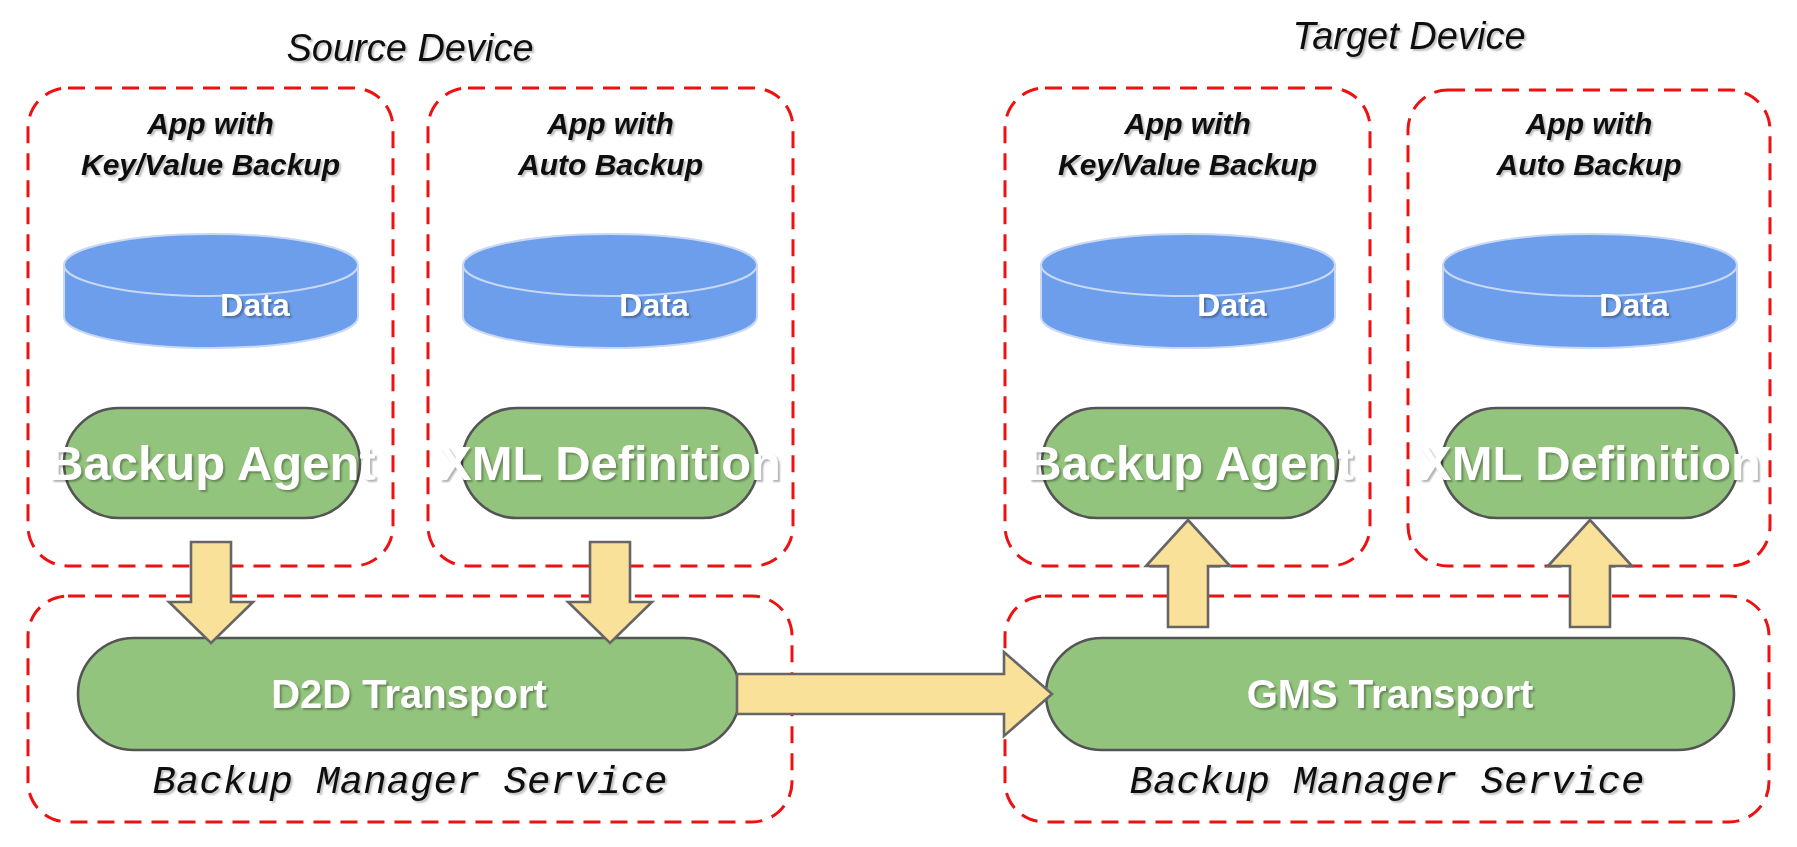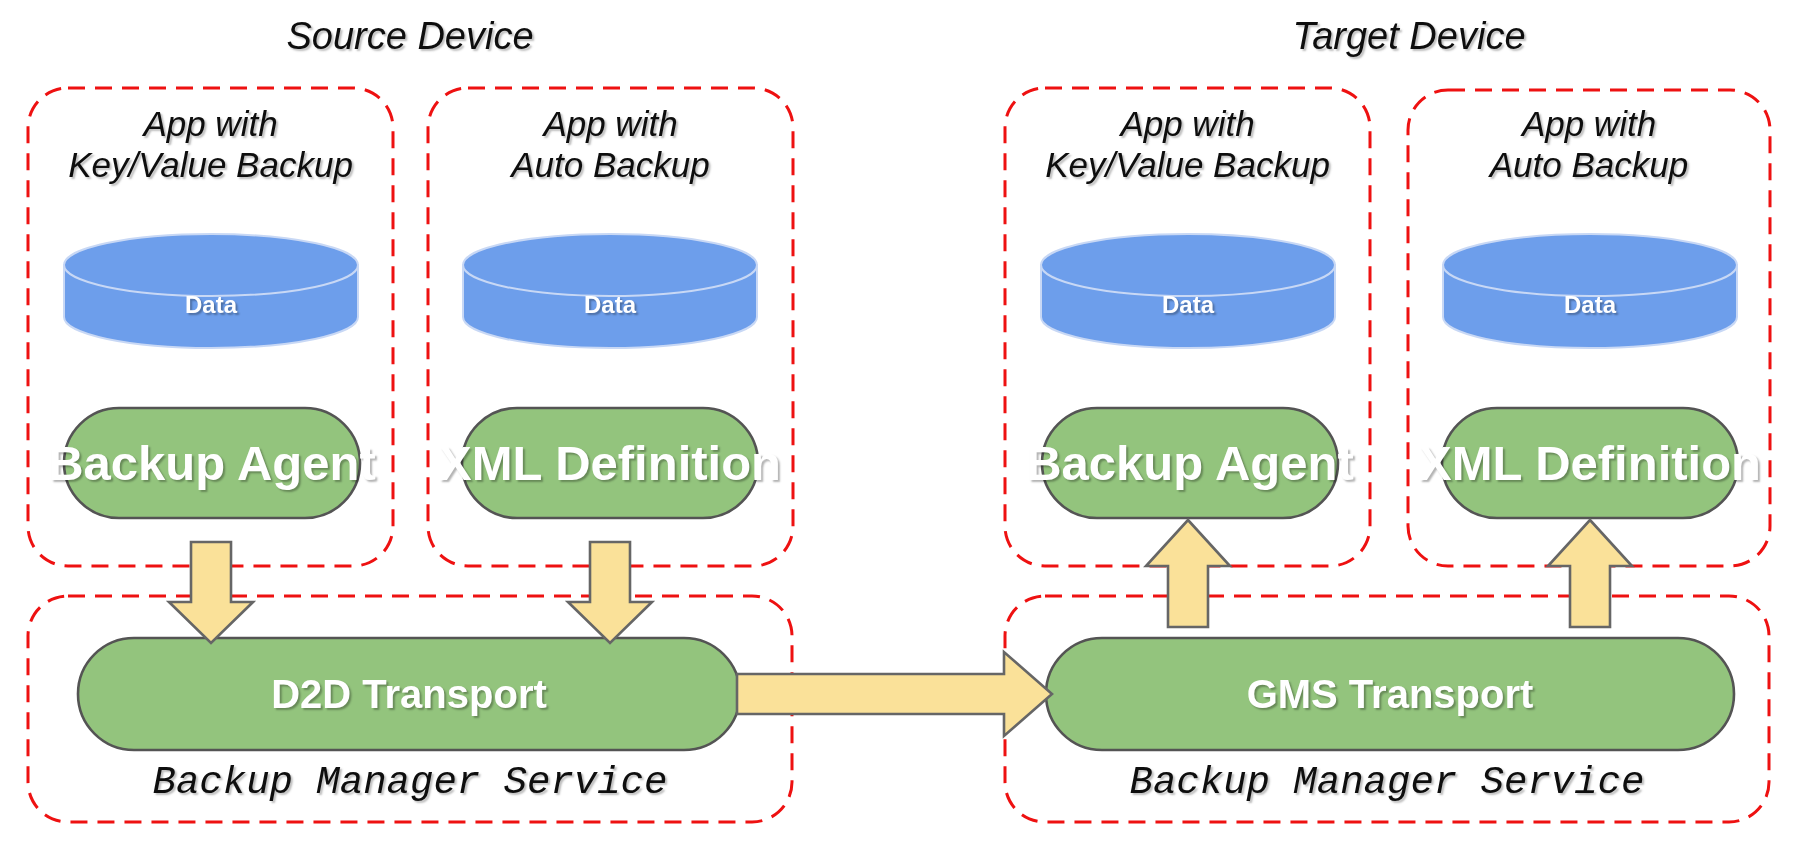--- a/index.html
+++ b/index.html
@@ -35,22 +35,22 @@
     font-style: italic;
     color: #0e0e0e;
     text-shadow: 2px 2px 2px rgba(110,110,110,0.45);
   }
   .white-bold {
     font-weight: bold;
     color: #ffffff;
     text-shadow: 2px 2px 2px rgba(0,0,0,0.30);
   }
   .device-title   { font-size: 38px; }
-  .app-label      { font-size: 35px; line-height: 41px; }
-  .data-label     { font-size: 24px; }
+  .app-label      { font-size: 30px; line-height: 41px; font-weight: bold; }
+  .data-label     { font-size: 32px; margin-left: 44px; }
   .component-label{ font-size: 49px; }
   .transport-label{ font-size: 40px; text-align: right; }
   .bms-label      { font-size: 39px; font-family: Liberation Mono, monospace; }
 
   
   .boundary {
     fill: none;
     stroke: var(--boundary-red, #ee1111);
     stroke-width: 3;
     stroke-dasharray: 17 10;
@@ -112,21 +112,21 @@
     <rect class="pill" x="462" y="408" width="296" height="110" rx="55"></rect>
     <rect class="pill" x="1042" y="408" width="296" height="110" rx="55"></rect>
     <rect class="pill" x="1442" y="408" width="296" height="110" rx="55"></rect>
 
     <polygon class="arrow" points="191,542 231,542 231,602 253,602 211,643 169,602 191,602"></polygon>
     <polygon class="arrow" points="590,542 630,542 630,602 652,602 610,643 568,602 590,602"></polygon>
     <polygon class="arrow" points="1188,520 1230,566 1208,566 1208,627 1168,627 1168,566 1146,566"></polygon>
     <polygon class="arrow" points="1590,520 1632,566 1610,566 1610,627 1570,627 1570,566 1548,566"></polygon>
   </svg>
 
-  <div class="label black-italic device-title" style="left:28px; top:14px; width:764px; height:44px;">Source Device</div>
+  <div class="label black-italic device-title" style="left:28px; top:26px; width:764px; height:44px;">Source Device</div>
   <div class="label black-italic device-title" style="left:1027px; top:14px; width:764px; height:44px;">Target Device</div>
 
   <div class="label black-italic app-label" style="left:28px; top:100px; width:365px; height:88px;">
     <span>App with</span>
     <span>Key/Value Backup</span>
   </div>
   <div class="label black-italic app-label" style="left:428px; top:100px; width:365px; height:88px;">
     <span>App with</span>
     <span>Auto Backup</span>
   </div>

